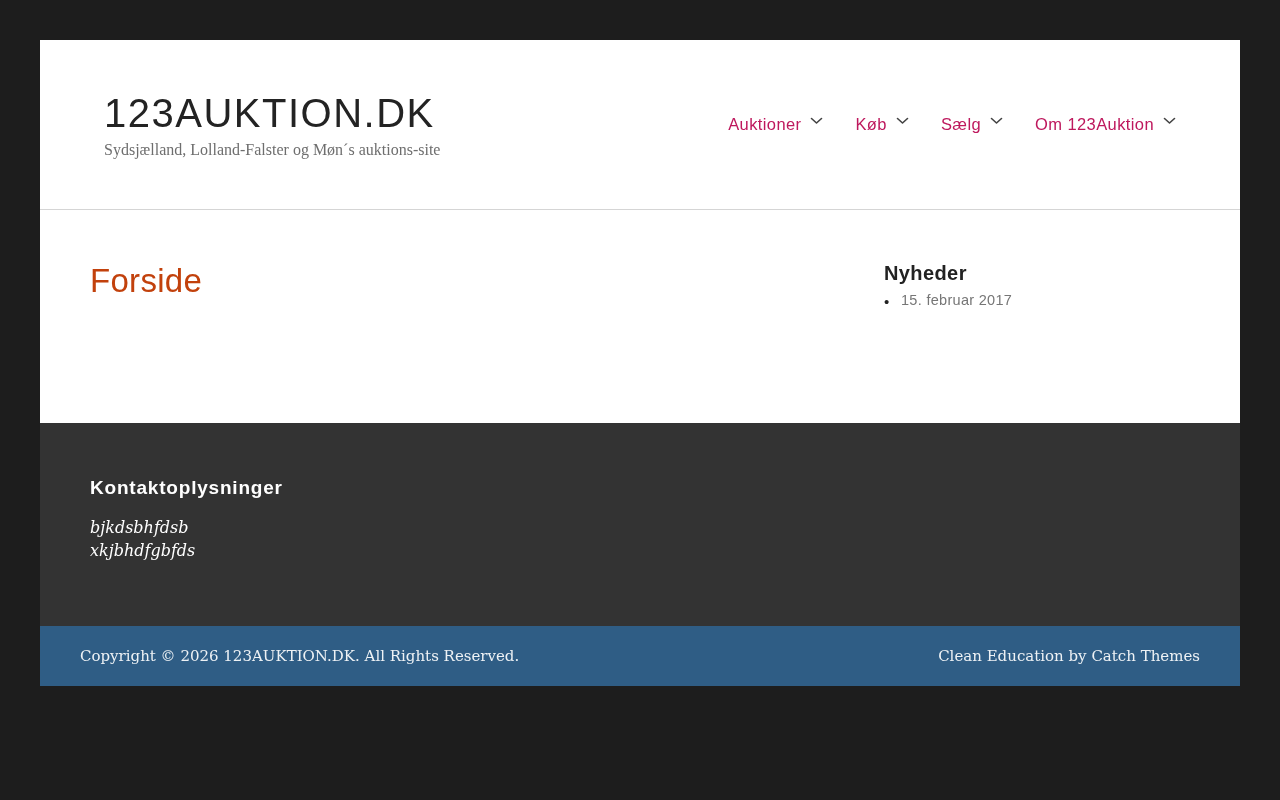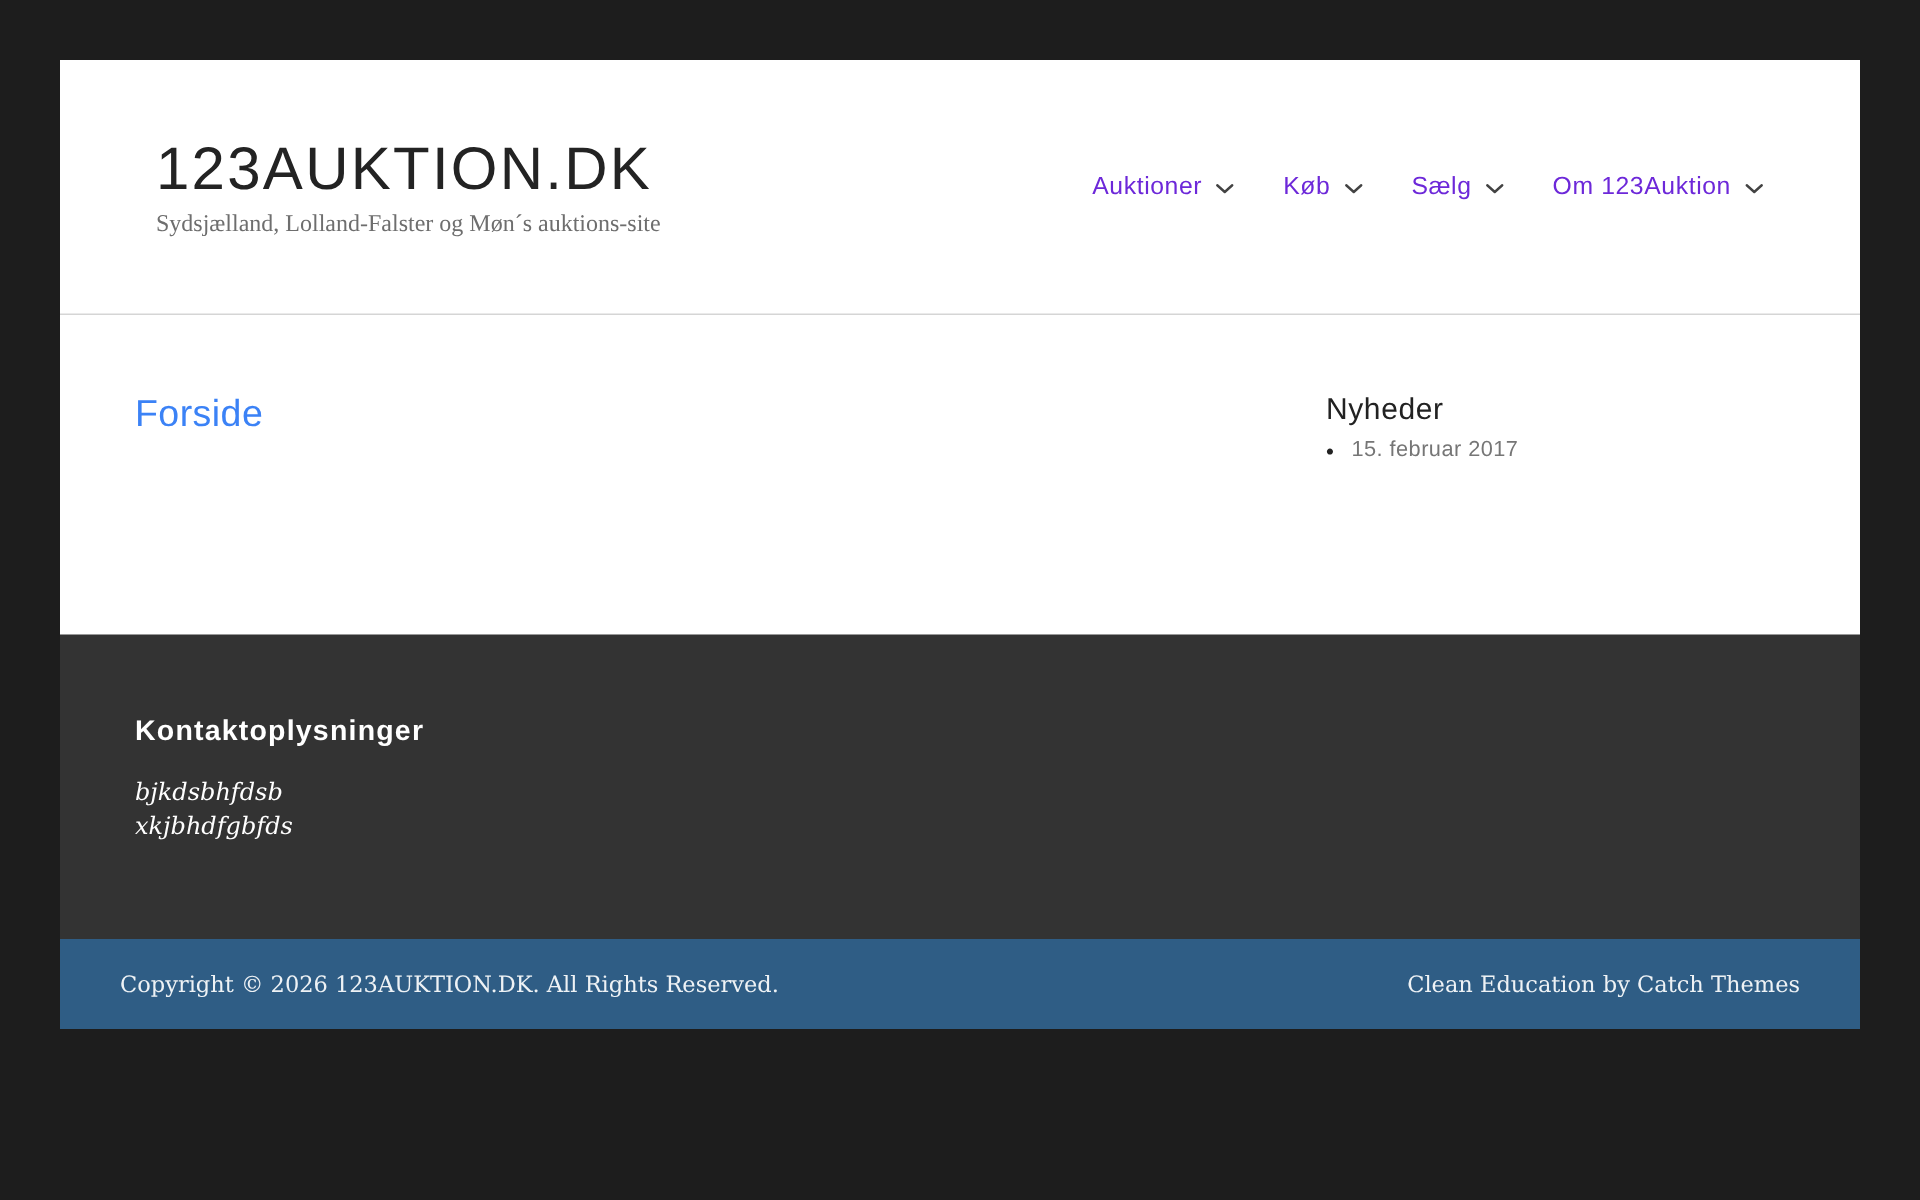--- a/index.html
+++ b/index.html
@@ -40,50 +40,50 @@
     color: #6e6e6e;
   }
   .main-nav ul {
     list-style: none;
     display: flex;
     align-items: center;
     gap: 32px;
   }
   .main-nav li {
     display: flex;
-    align-items: center;
+    align-items: flex-start;
     gap: 9px;
     font-size: 16.5px;
     letter-spacing: 0.4px;
-    color: #6d28d9;
+    color: #be185d;
     cursor: pointer;
     white-space: nowrap;
   }
   .chev {
     display: inline-flex;
     color: #434343;
     margin-top: 2px;
   }
   
   .content-row {
     display: flex;
     height: 213px;
     padding: 52px 50px 0 50px;
   }
   .primary { flex: 1; }
   .page-title {
-    font-size: 25px;
+    font-size: 33px;
     font-weight: 500;
     letter-spacing: 0.3px;
-    color: #3b82f6;
+    color: #c2410c;
   }
   .sidebar { width: 306px; }
   .widget-title {
     font-size: 20px;
-    font-weight: 400;
+    font-weight: 700;
     letter-spacing: 0.4px;
     color: #222222;
     margin-bottom: 6px;
   }
   .post-list { list-style: none; }
   .post-item {
     position: relative;
     padding-left: 17px;
   }
   .post-item::before {

